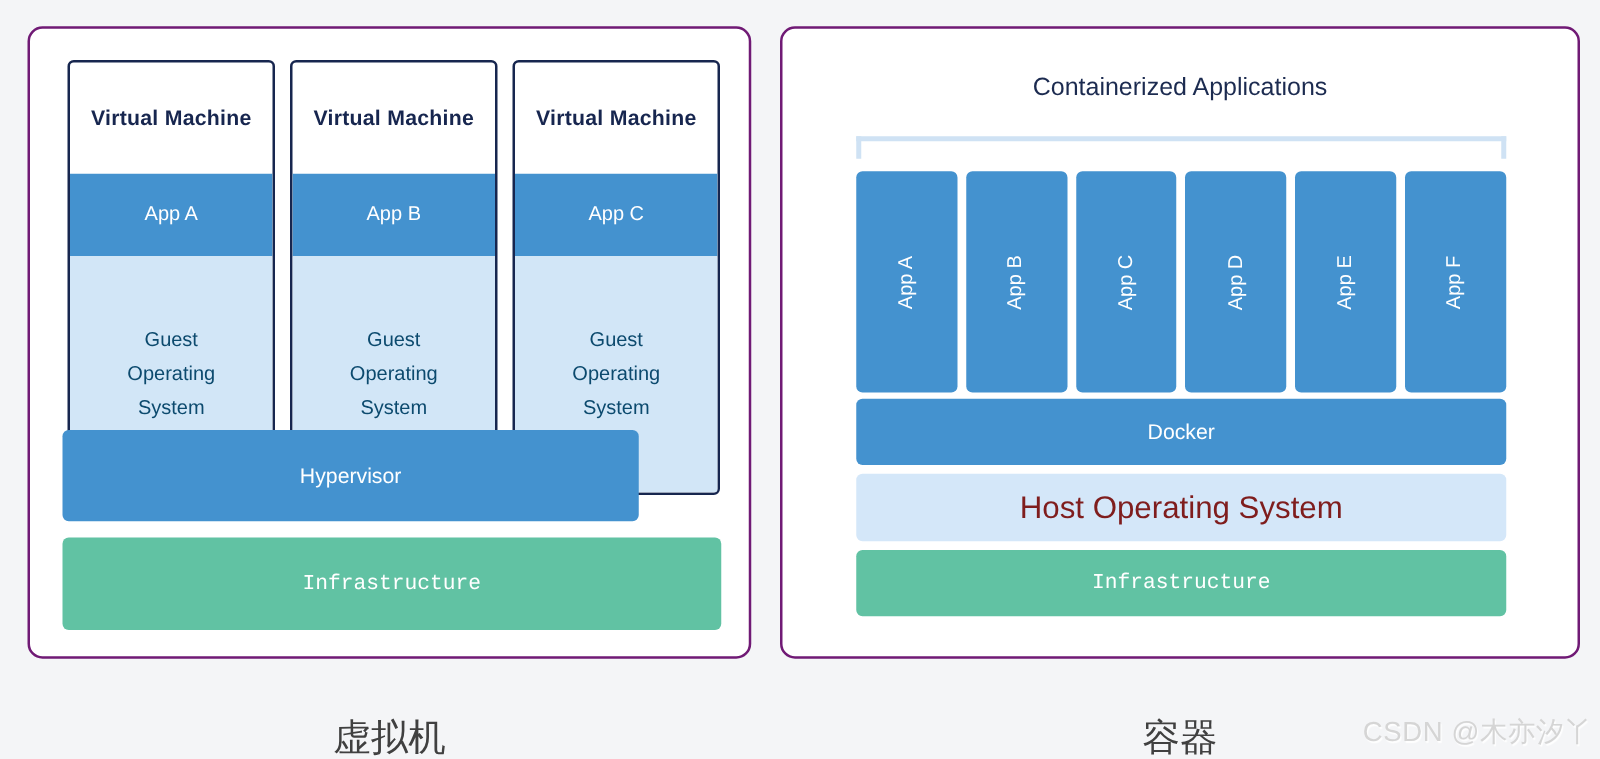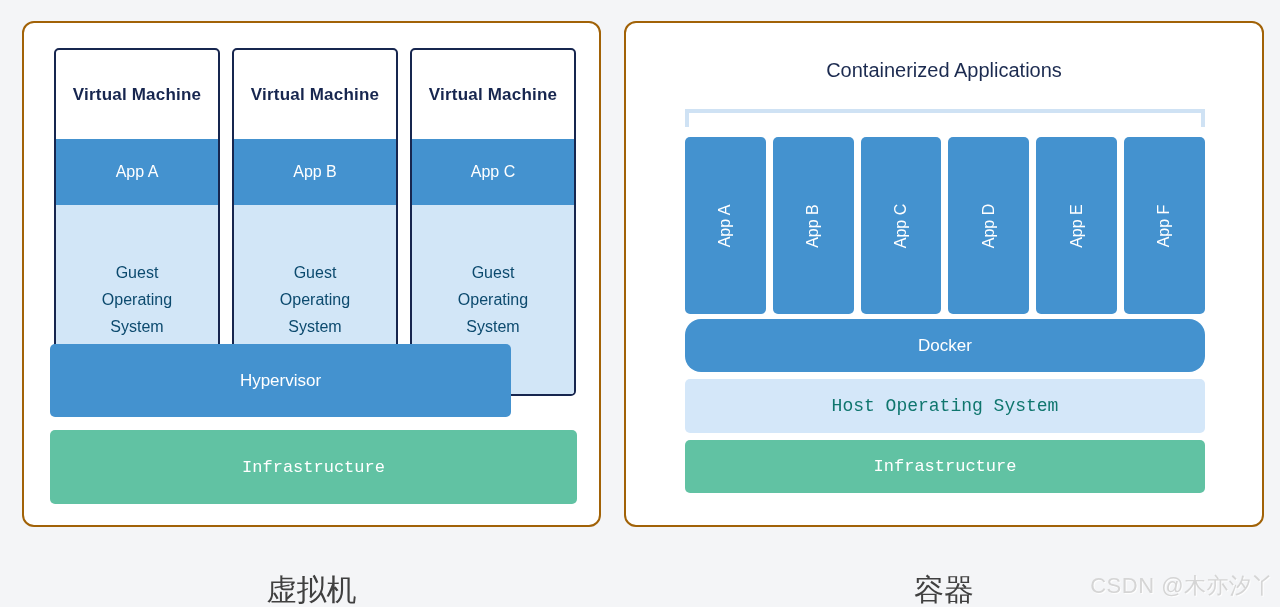--- a/index.html
+++ b/index.html
@@ -12,21 +12,21 @@
     width: 1280px;
     height: 607px;
     background: #f4f5f7;
     overflow: hidden;
   }
   .panel {
     position: absolute;
     top: 21px;
     height: 506px;
     background: #ffffff;
-    border: 2px solid #a16207;
+    border: 2px solid #701a75;
     border-radius: 12px;
     box-sizing: border-box;
   }
   .panel-left  { left: 22px;  width: 579px; }
   .panel-right { left: 624px; width: 640px; }
 
   
   .vm-box {
     position: absolute;
     top: 25px;
@@ -79,21 +79,21 @@
     position: absolute;
     border-radius: 5px;
     display: flex;
     align-items: center;
     justify-content: center;
     font-size: 17px;
     color: #ffffff;
   }
   .bar.blue  { background: #4492cf; }
   .bar.green { background: #61c2a3; font-family: Liberation Mono, monospace; }
-  .bar.lightblue { background: #d4e7f9; color: #0f766e; font-size: 18px; font-family: Liberation Mono, monospace; }
+  .bar.lightblue { background: #d4e7f9; color: #7f1d1d; font-size: 25px; }
 
   .hypervisor-bar    { left: 26px; top: 321px; width: 461px; height: 73px; }
   .infrastructure-l  { left: 26px; top: 407px; width: 527px; height: 74px; }
 
   
   .ca-title {
     position: absolute;
     top: 36px;
     left: 0;
     width: 100%;
@@ -129,21 +129,21 @@
     display: flex;
     align-items: center;
     justify-content: center;
   }
   .app-col span {
     color: #ffffff;
     font-size: 16px;
     white-space: nowrap;
     transform: rotate(-90deg);
   }
-  .docker-bar        { left: 59px; top: 296px; width: 520px; height: 53px; border-radius: 16px; }
+  .docker-bar        { left: 59px; top: 296px; width: 520px; height: 53px; }
   .hostos-bar        { left: 59px; top: 356px; width: 520px; height: 54px; }
   .infrastructure-r  { left: 59px; top: 417px; width: 520px; height: 53px; }
 
   
   .caption {
     position: absolute;
     top: 549px;
     text-align: center;
     font-size: 30px;
     color: #404040;

